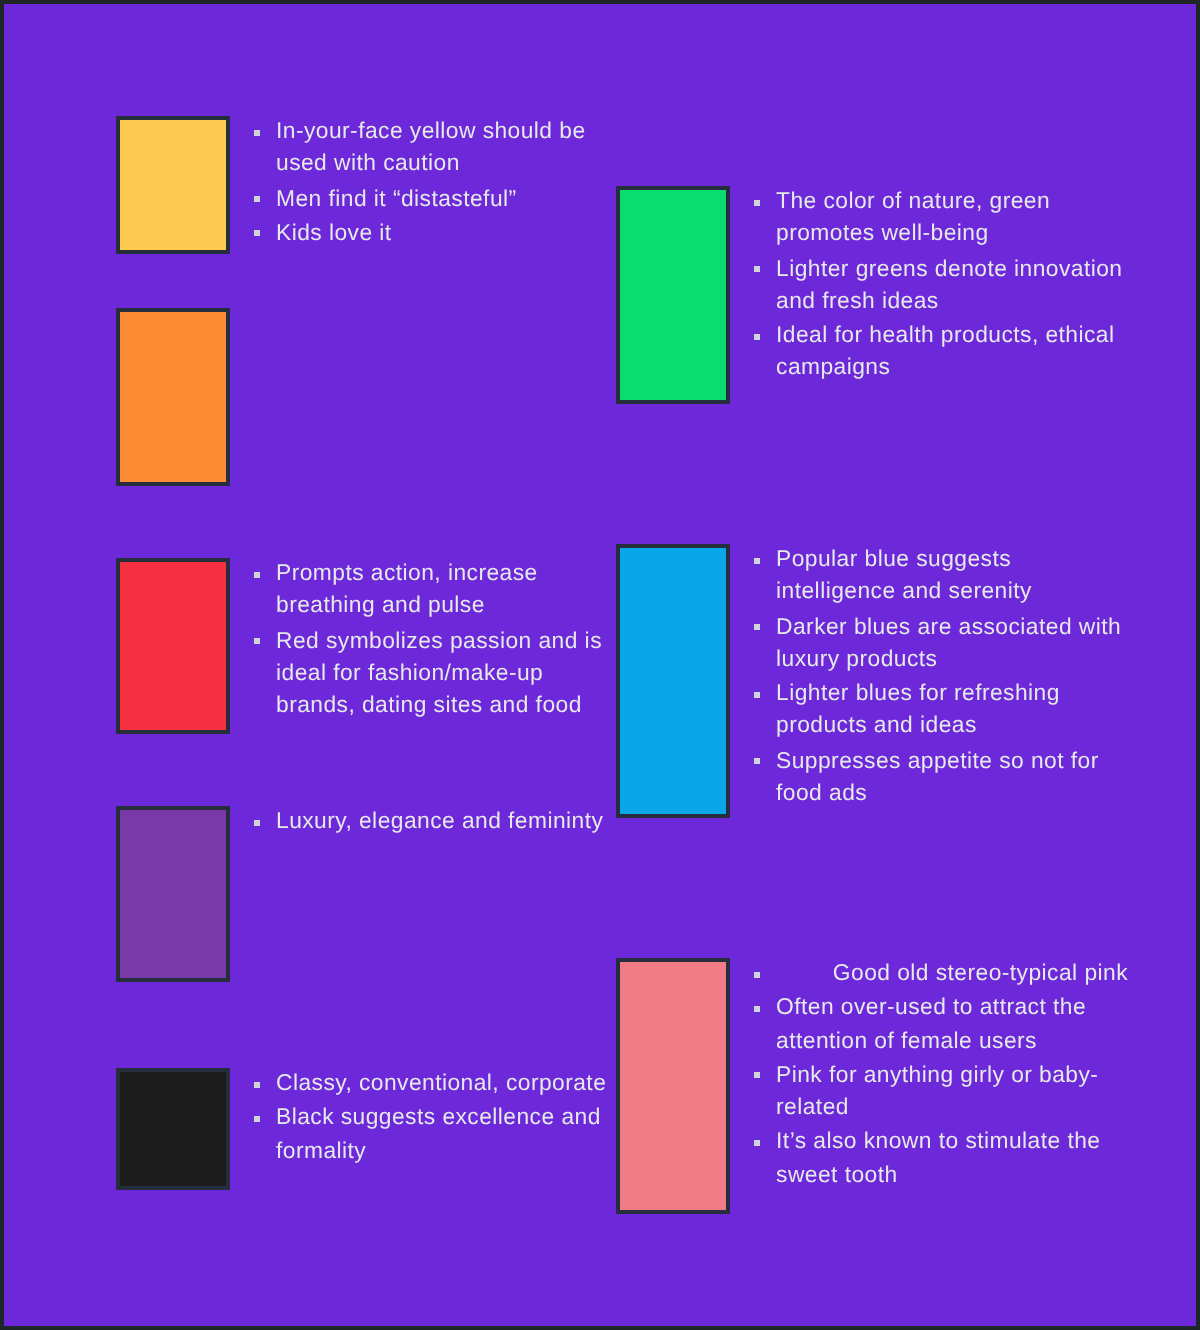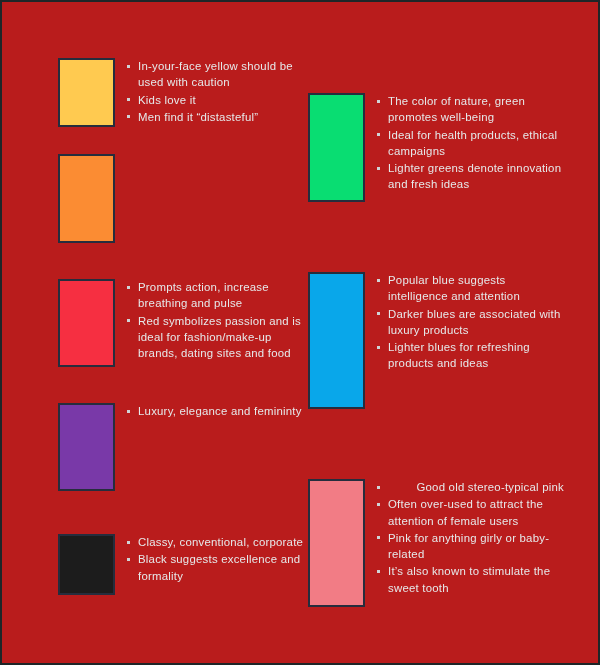--- a/index.html
+++ b/index.html
@@ -99,31 +99,31 @@
   .spacer-rc { height: 35px; }
   .top-pad-right { height: 6px; }
   .entry-text-shift-a { padding-top: 4px; }
   .entry-text-shift-b { padding-top: 5px; }
   .entry-text-shift-c { padding-top: 4px; }
   .entry-text-shift-white { padding-top: 16px; }
 </style>
 </head>
 <body style="background: rgb(46, 54, 57);">
 
-<div id="infographic" style="background: #b91c1c; border-color: rgb(30, 38, 40);">
+<div id="infographic" style="background: #6d28d9; border-color: rgb(30, 38, 40);">
   <div class="columns">
 
     <div class="column left">
 
       <div class="entry">
         <div class="swatch tall-a" style="background: rgb(255, 202, 80); border-color: rgb(38, 45, 61);"></div>
         <ul class="bullets entry-text-shift-a">
           <li style="color: rgb(230, 233, 234);">In-your-face yellow should be used with caution</li>
+          <li style="color: rgb(230, 233, 234);">Men find it “distasteful”</li>
           <li style="color: rgb(230, 233, 234);">Kids love it</li>
-          <li style="color: rgb(230, 233, 234);">Men find it “distasteful”</li>
         </ul>
       </div>
 
       <div class="spacer-a"></div>
 
       <div class="entry">
         <div class="swatch tall-b" style="background: rgb(251, 140, 51); border-color: rgb(38, 45, 61);"></div>
       </div>
 
       <div class="spacer-b"></div>
@@ -158,33 +158,34 @@
     </div>
 
     <div class="column right">
 
       <div class="top-pad-right"></div>
 
       <div class="entry">
         <div class="swatch r-green" style="background: rgb(9, 221, 114); border-color: rgb(38, 45, 61);"></div>
         <ul class="bullets entry-text-shift-b">
           <li style="color: rgb(230, 233, 234);">The color of nature, green promotes well-being</li>
+          <li style="color: rgb(230, 233, 234);">Lighter greens denote innovation and fresh ideas</li>
           <li style="color: rgb(230, 233, 234);">Ideal for health products, ethical campaigns</li>
-          <li style="color: rgb(230, 233, 234);">Lighter greens denote innovation and fresh ideas</li>
         </ul>
       </div>
 
       <div class="spacer-ra"></div>
 
       <div class="entry">
         <div class="swatch r-blue" style="background: rgb(9, 167, 234); border-color: rgb(38, 45, 61);"></div>
         <ul class="bullets entry-text-shift-b">
-          <li style="color: rgb(230, 233, 234);">Popular blue suggests intelligence and attention</li>
+          <li style="color: rgb(230, 233, 234);">Popular blue suggests intelligence and serenity</li>
           <li style="color: rgb(230, 233, 234);">Darker blues are associated with luxury products</li>
           <li style="color: rgb(230, 233, 234);">Lighter blues for refreshing products and ideas</li>
+          <li style="color: rgb(230, 233, 234);">Suppresses appetite so not for food ads</li>
         </ul>
       </div>
 
       <div class="spacer-rb"></div>
 
       <div class="entry">
         <div class="swatch r-pink" style="background: rgb(242, 124, 133); border-color: rgb(38, 45, 61);"></div>
         <ul class="bullets entry-text-shift-b">
           <li style="color: rgb(230, 233, 234); text-align: right;">Good old stereo-typical pink</li>
           <li style="color: rgb(230, 233, 234);">Often over-used to attract the attention of female users</li>

